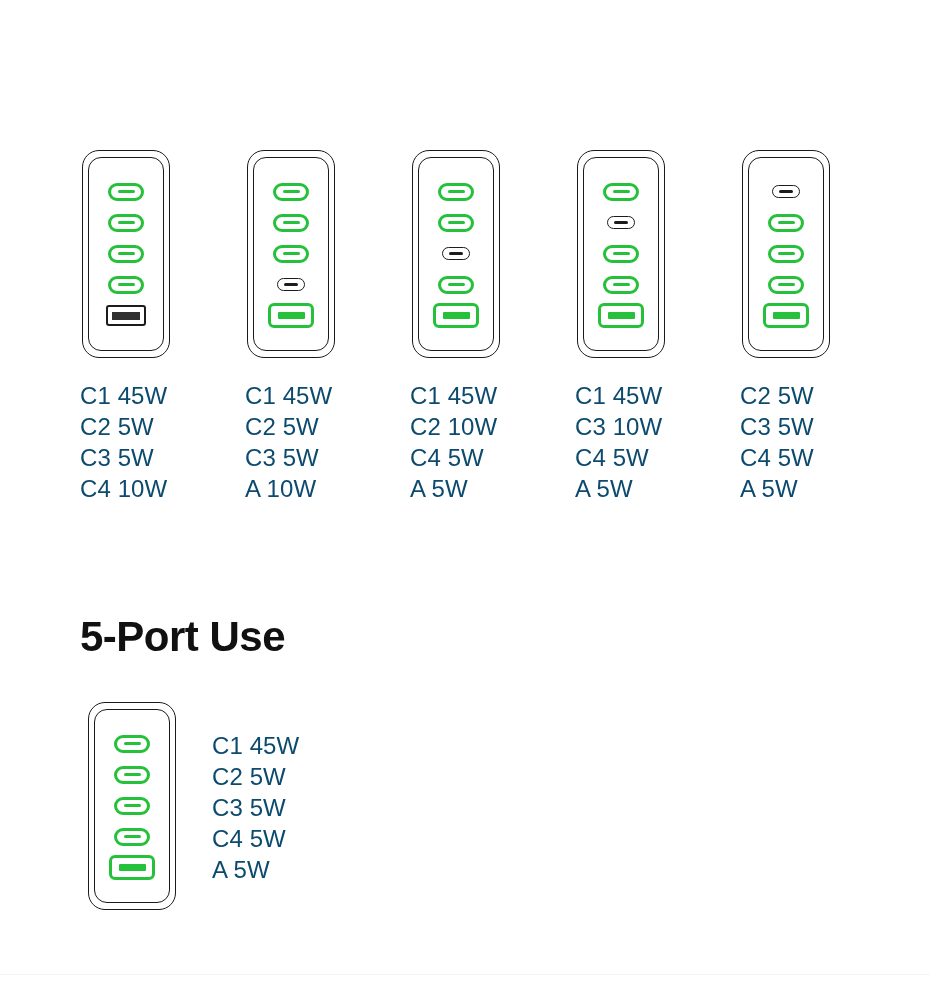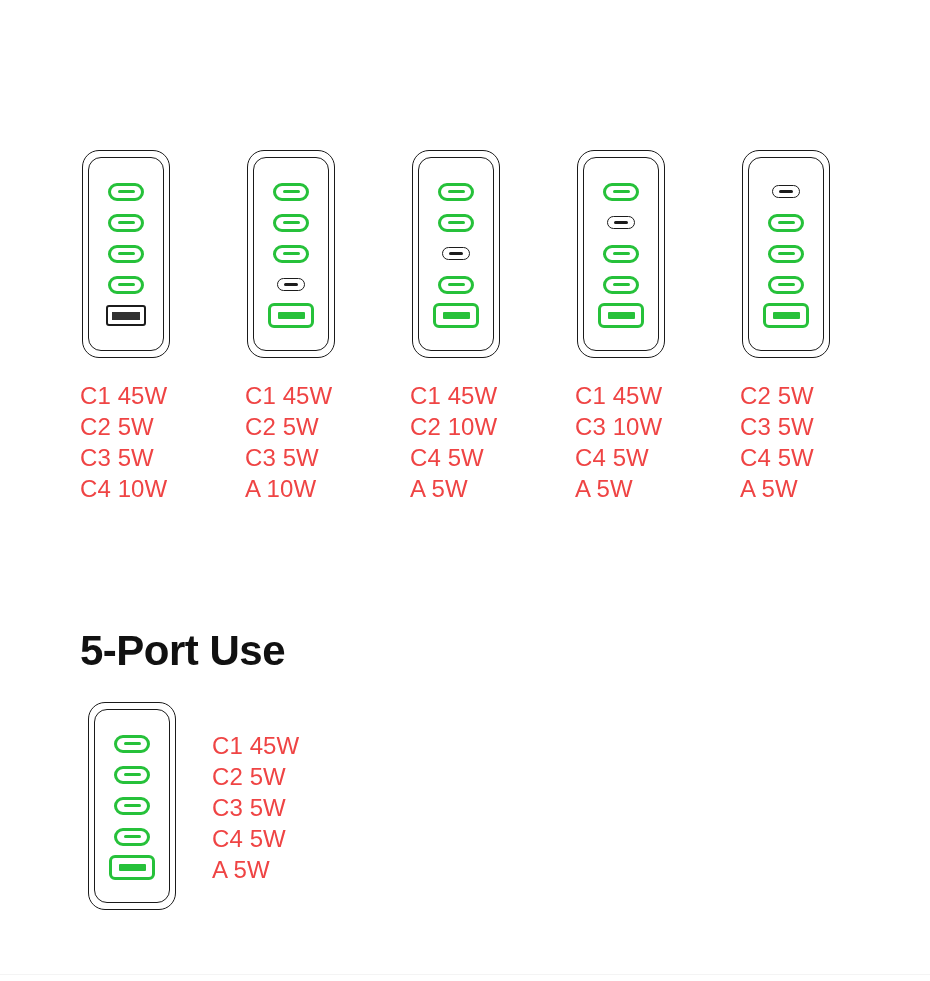--- a/index.html
+++ b/index.html
@@ -24,21 +24,21 @@
     position: absolute;
     left: 80px;
     font-size: 42px;
     font-weight: 700;
     letter-spacing: -0.5px;
     color: #111111;
     line-height: 1;
     white-space: nowrap;
   }
   #title-4port { top: 52px; }
-  #title-5port { top: 602px; }
+  #title-5port { top: 588px; }
 
   
   .row-4port {
     position: absolute;
     top: 150px;
     left: 80px;
     width: 800px;
     display: flex;
     gap: 0px;
   }
@@ -162,21 +162,21 @@
 
   
   .spec-list {
     margin-top: 22px;
     margin-left: 0px;
   }
   .spec-line {
     font-size: 24px;
     line-height: 31px;
     letter-spacing: 0.1px;
-    color: #ef4444;
+    color: #0c4a6e;
     white-space: nowrap;
   }
 
   
   .block-5port {
     position: absolute;
     top: 702px;
     left: 80px;
     display: flex;
     align-items: flex-start;

